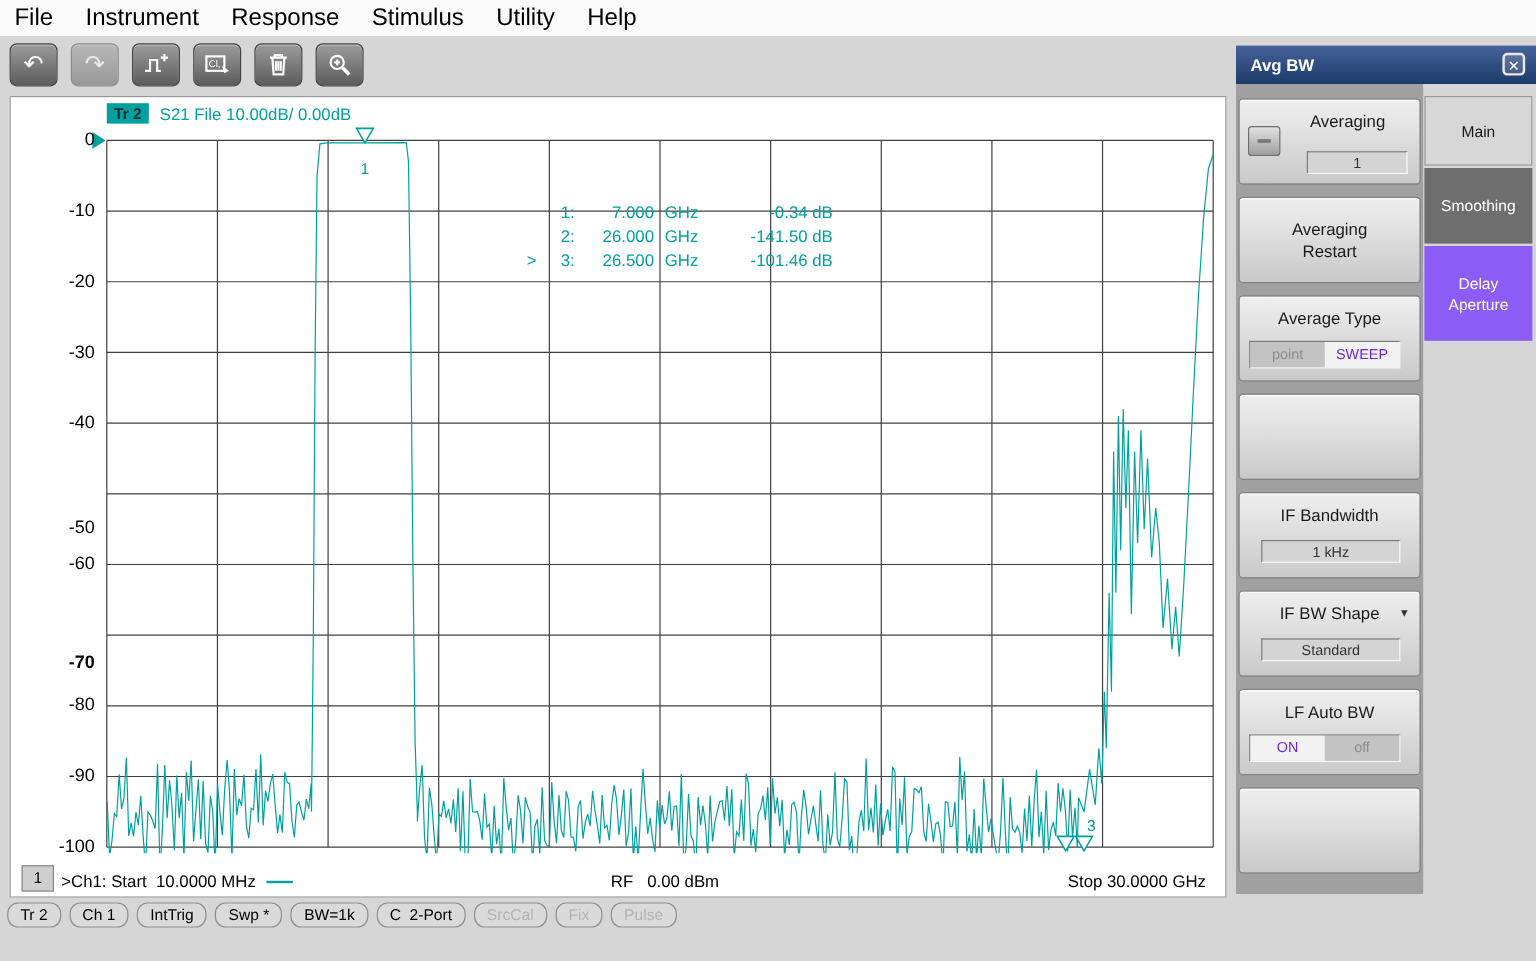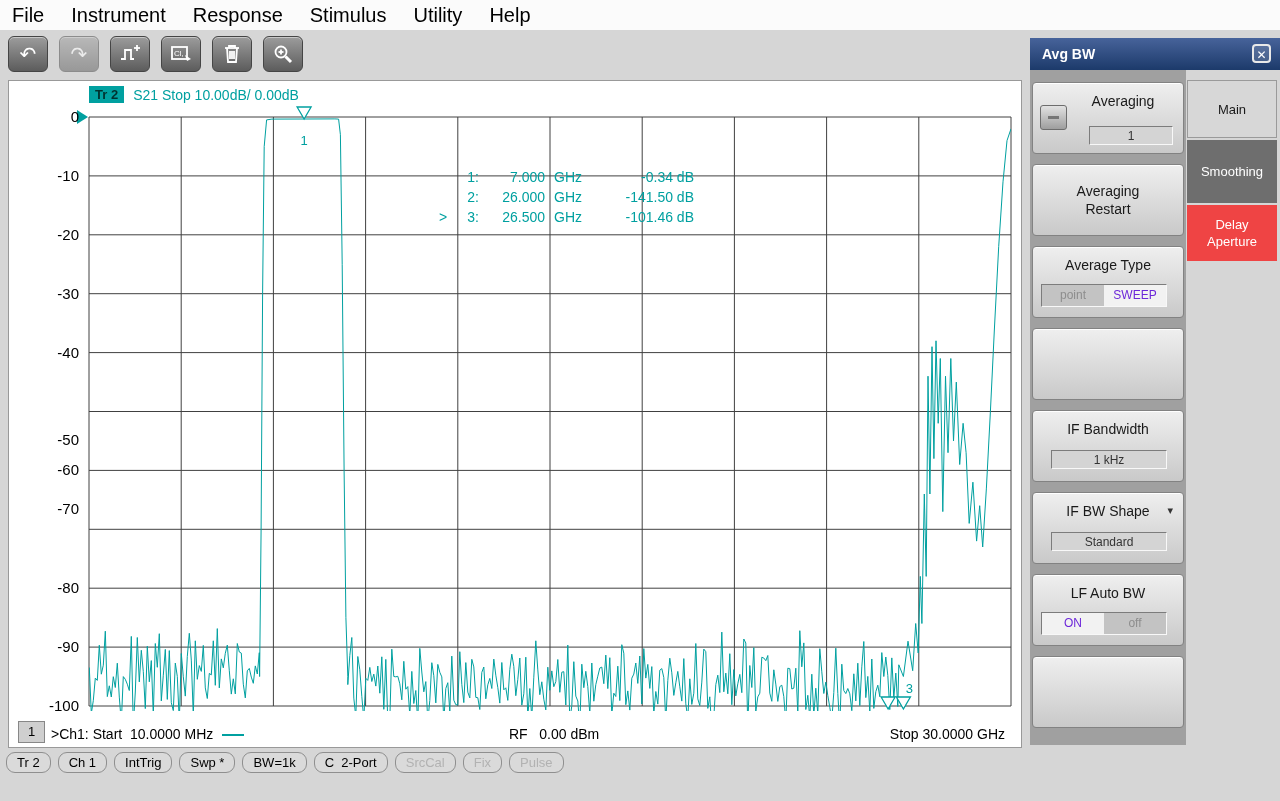--- a/index.html
+++ b/index.html
@@ -54,21 +54,21 @@
   .seg .off{background:#c3c3c3;color:#8d8d8d}
   .toggle{position:absolute;left:7px;top:22px;width:27px;height:25px;border-radius:3px;background:linear-gradient(#e2e2e2,#9e9e9e);border:1px solid #6d6d6d;box-sizing:border-box}
   .toggle::after{content:"";position:absolute;left:7px;top:10px;width:11px;height:3px;background:#767676}
   .avg-label{text-align:center;margin:10px 0 0 36px;width:108px}
   .avg-inset{left:56px;width:84px;top:43px}
   .drop-arrow{position:absolute;right:10px;top:11px;font-size:11px;color:#333}
 
   .tab{position:absolute;left:157px;width:90px;box-sizing:border-box;text-align:center;font-size:13px;display:flex;align-items:center;justify-content:center;line-height:17px}
   .tab-main{top:42px;height:58px;background:#d7d7d7;color:#1a1a1a;border:1px solid #9a9a9a}
   .tab-smoothing{top:102px;height:63px;background:#6e6e6e;color:#fff}
-  .tab-delay{top:167px;height:56px;background:#ef4444;color:#fff;padding:0 24px}
+  .tab-delay{top:167px;height:79px;background:#8b5cf6;color:#fff;padding:0 24px}
 
   
   .statusbar{position:absolute;left:0;top:752px;width:1024px;display:flex;gap:7px;padding-left:6px}
   .sbtn{border:1px solid #8f8f8f;border-radius:9px;padding:2px 10px;font-size:13px;background:#dadada;white-space:pre}
   .sbtn.disabled{color:#b2b2b2}
 </style>
 </head>
 <body>
 
 <div class="menubar">
@@ -158,32 +158,32 @@
         <polygon points="295.1,38.0 288.1,26.0 302.1,26.0" fill="#ffffff" stroke="#00a0a0" stroke-width="1.3"></polygon>
         <text x="295.1" y="54.0" fill="#00a0a0" font-size="13" text-anchor="middle" dominant-baseline="hanging">1</text>
         <polygon points="879.1,628.0 872.1,616.0 886.1,616.0" fill="#ffffff" stroke="#00a0a0" stroke-width="1.3"></polygon>
         <polygon points="894.4,628.0 887.4,616.0 901.4,616.0" fill="#ffffff" stroke="#00a0a0" stroke-width="1.3"></polygon>
         <text x="900.4" y="602.0" fill="#00a0a0" font-size="13" text-anchor="middle" dominant-baseline="hanging">3</text>
       </g>
   </svg>
 
   <div class="trace-hdr">
     <span class="trace-badge">Tr 2</span>
-    <span class="trace-title">S21 Stop 10.00dB/ 0.00dB</span>
+    <span class="trace-title">S21 File 10.00dB/ 0.00dB</span>
   </div>
 
   <div id="ylabels">
       <div class="ylabel" style="top: 27px;">0</div>
       <div class="ylabel" style="top: 85.9px;">-10</div>
       <div class="ylabel" style="top: 144.8px;">-20</div>
       <div class="ylabel" style="top: 203.7px;">-30</div>
       <div class="ylabel" style="top: 262.6px;">-40</div>
       <div class="ylabel" style="top: 321.5px; margin-top: 28px;">-50</div>
       <div class="ylabel" style="top: 380.4px;">-60</div>
-      <div class="ylabel" style="top: 419px;">-70</div>
+      <div class="ylabel" style="top: 463px; font-weight: bold;">-70</div>
       <div class="ylabel" style="top: 498.2px;">-80</div>
       <div class="ylabel" style="top: 557.1px;">-90</div>
       <div class="ylabel" style="top: 616px;">-100</div>
     </div>
 
   <div class="readout">
     <div class="readout-row">
       <span class="c-prefix"></span>
       <span class="c-id">1:</span>
       <span class="c-freq">7.000</span>

